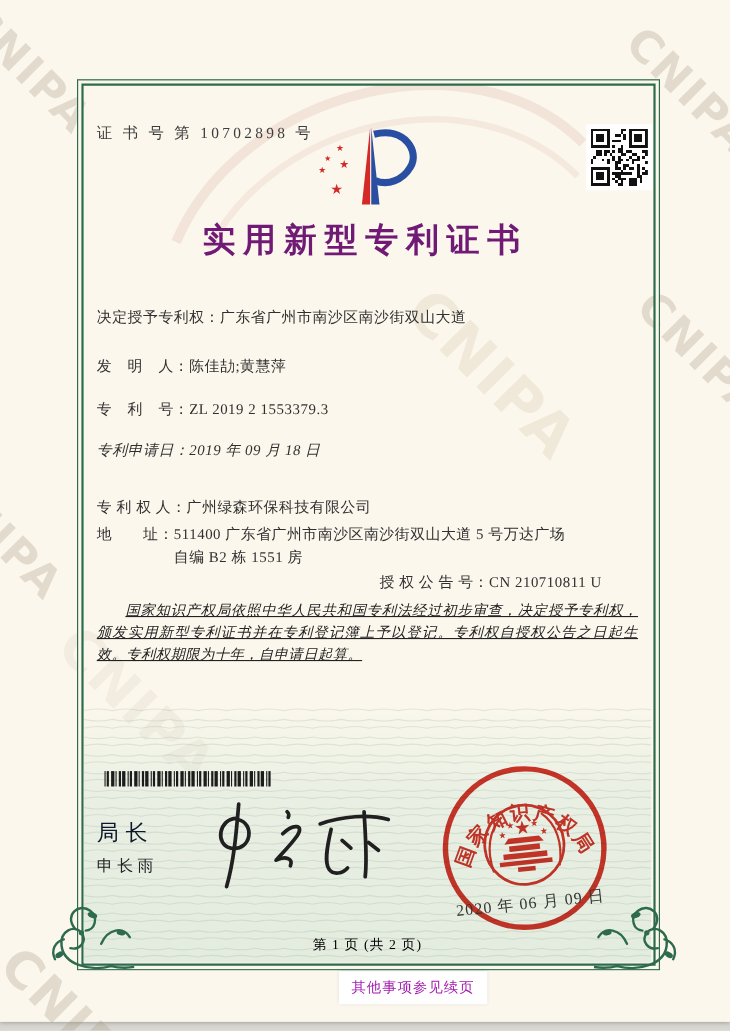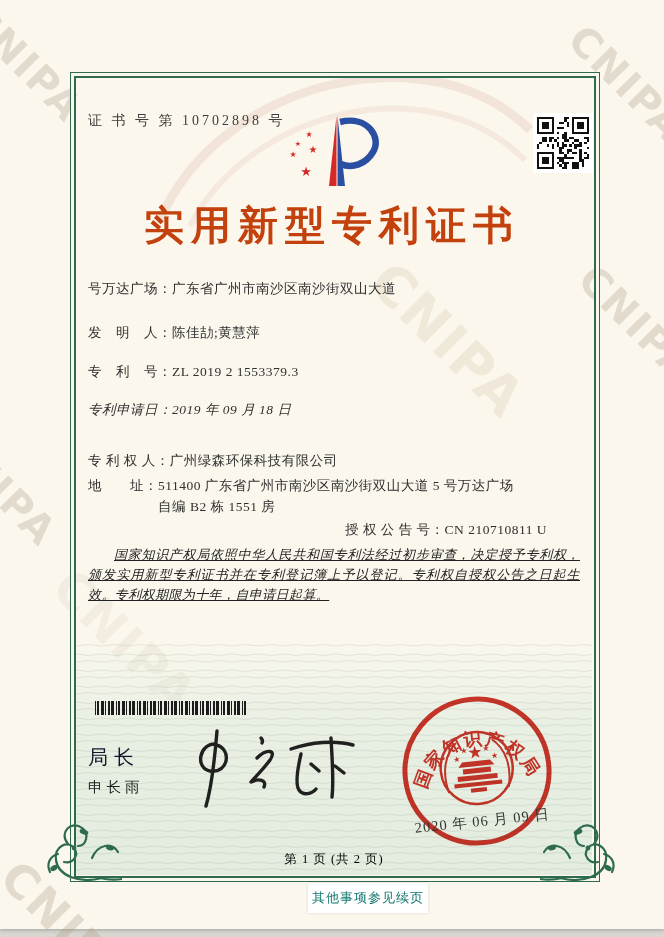--- a/index.html
+++ b/index.html
@@ -33,21 +33,21 @@
   .corner{position:absolute;width:82px;height:72px;}
   .corner.left{left:40px;top:814px;}
   .corner.right{left:540px;top:814px;transform:scaleX(-1);}
 
   .cert-no{position:absolute;left:88px;top:112px;font-size:14px;letter-spacing:3px;color:#3d3d3d;}
   .logo{position:absolute;left:284px;top:110px;}
   .qrbox{position:absolute;left:533px;top:113px;width:60px;height:60px;background:#fff;}
   .qrbox svg{position:absolute;left:4px;top:4px;}
 
   .title{position:absolute;left:0;top:198px;width:664px;text-align:center;
-         font-size:40px;font-weight:bold;letter-spacing:7px;color:#c2410c;}
+         font-size:30px;font-weight:bold;letter-spacing:7px;color:#701a75;}
 
   .row{position:absolute;left:88px;font-size:13.5px;color:#303030;letter-spacing:.5px;white-space:nowrap;}
   .row .lab{color:#303030;}
   .r-name{top:280px;} .r-inv{top:324px;} .r-pno{top:363px;} .r-fil{top:401px;font-style:italic;}
   .r-pat{top:452px;} .r-adr1{top:477px;} .r-adr2{top:498px;left:158px;}
   .r-gd{top:521px;} .r-gn{top:521px;left:345px;}
 
   .paras{position:absolute;left:88px;top:545px;width:492px;font-size:13px;line-height:20px;
          color:#222;text-align:justify;font-style:italic;text-decoration:underline;}
   .paras p{margin:0;text-indent:2em;letter-spacing:.4px;}
@@ -58,23 +58,23 @@
   .signer-title{position:absolute;left:88px;top:744px;font-size:20px;letter-spacing:6px;color:#0f172a;}
   .signer-name{position:absolute;left:88px;top:778px;font-size:14.5px;letter-spacing:4px;color:#222;}
   .signature{position:absolute;left:185px;top:724px;}
 
   .seal{position:absolute;left:398px;top:692px;width:158px;height:158px;
         transform:rotate(-6deg);mix-blend-mode:multiply;opacity:.93;}
 
   .page-info{position:absolute;left:70px;top:851px;width:528px;text-align:center;
              font-size:12.5px;letter-spacing:1px;color:#000000;}
 
-  .note-box{position:absolute;left:308px;top:883px;width:120px;height:30px;background:#fff;
+  .note-box{position:absolute;left:308px;top:883px;width:135px;height:30px;background:#fff;
             box-shadow:0 0 3px rgba(0,0,0,.12);display:flex;align-items:center;justify-content:center;
-            font-size:13px;letter-spacing:1px;color:#0f766e;text-align:center;}
+            font-size:13px;letter-spacing:1px;color:#a21caf;text-align:center;}
 </style>
 </head>
 <body>
 
 <div class="page">
   <div class="paper"></div>
 
   <div class="wm f1">CNIPA</div>
   <div class="wm f2">CNIPA</div>
   <div class="wm f3">CNIPA</div>
@@ -284,21 +284,21 @@
         <rect x="16" y="2" width="3" height="3" fill="#111"></rect>
         <rect x="0" y="14" width="7" height="7" fill="#111"></rect>
         <rect x="1" y="15" width="5" height="5" fill="#fff"></rect>
         <rect x="2" y="16" width="3" height="3" fill="#111"></rect>
       </svg>
   </div>
 
   <div class="title">实用新型专利证书</div>
 
   <div class="row r-name">
-    <span class="lab">号万达广场：</span><span>广东省广州市南沙区南沙街双山大道</span>
+    <span class="lab">决定授予专利权：</span><span>广东省广州市南沙区南沙街双山大道</span>
   </div>
   <div class="row r-inv">
     <span class="lab">发　明　人：</span><span>陈佳劼;黄慧萍</span>
   </div>
   <div class="row r-pno">
     <span class="lab">专　利　号：</span><span>ZL 2019 2 1553379.3</span>
   </div>
   <div class="row r-fil">
     <span class="lab">专利申请日：</span><span>2019 年 09 月 18 日</span>
   </div>

